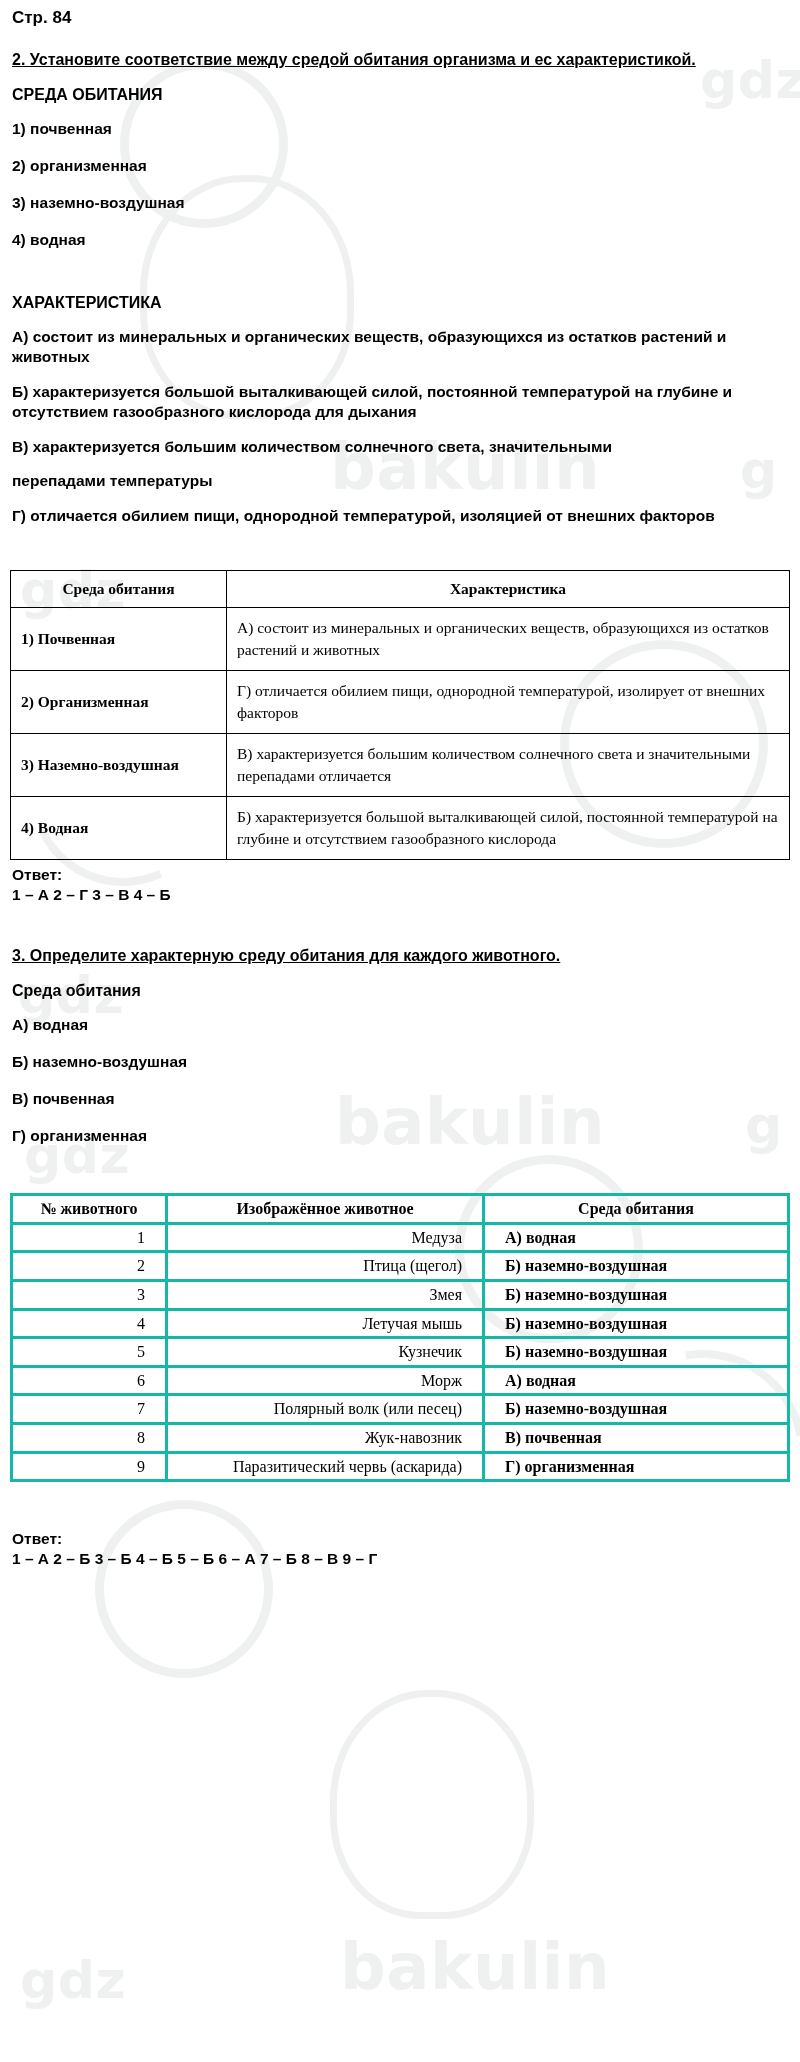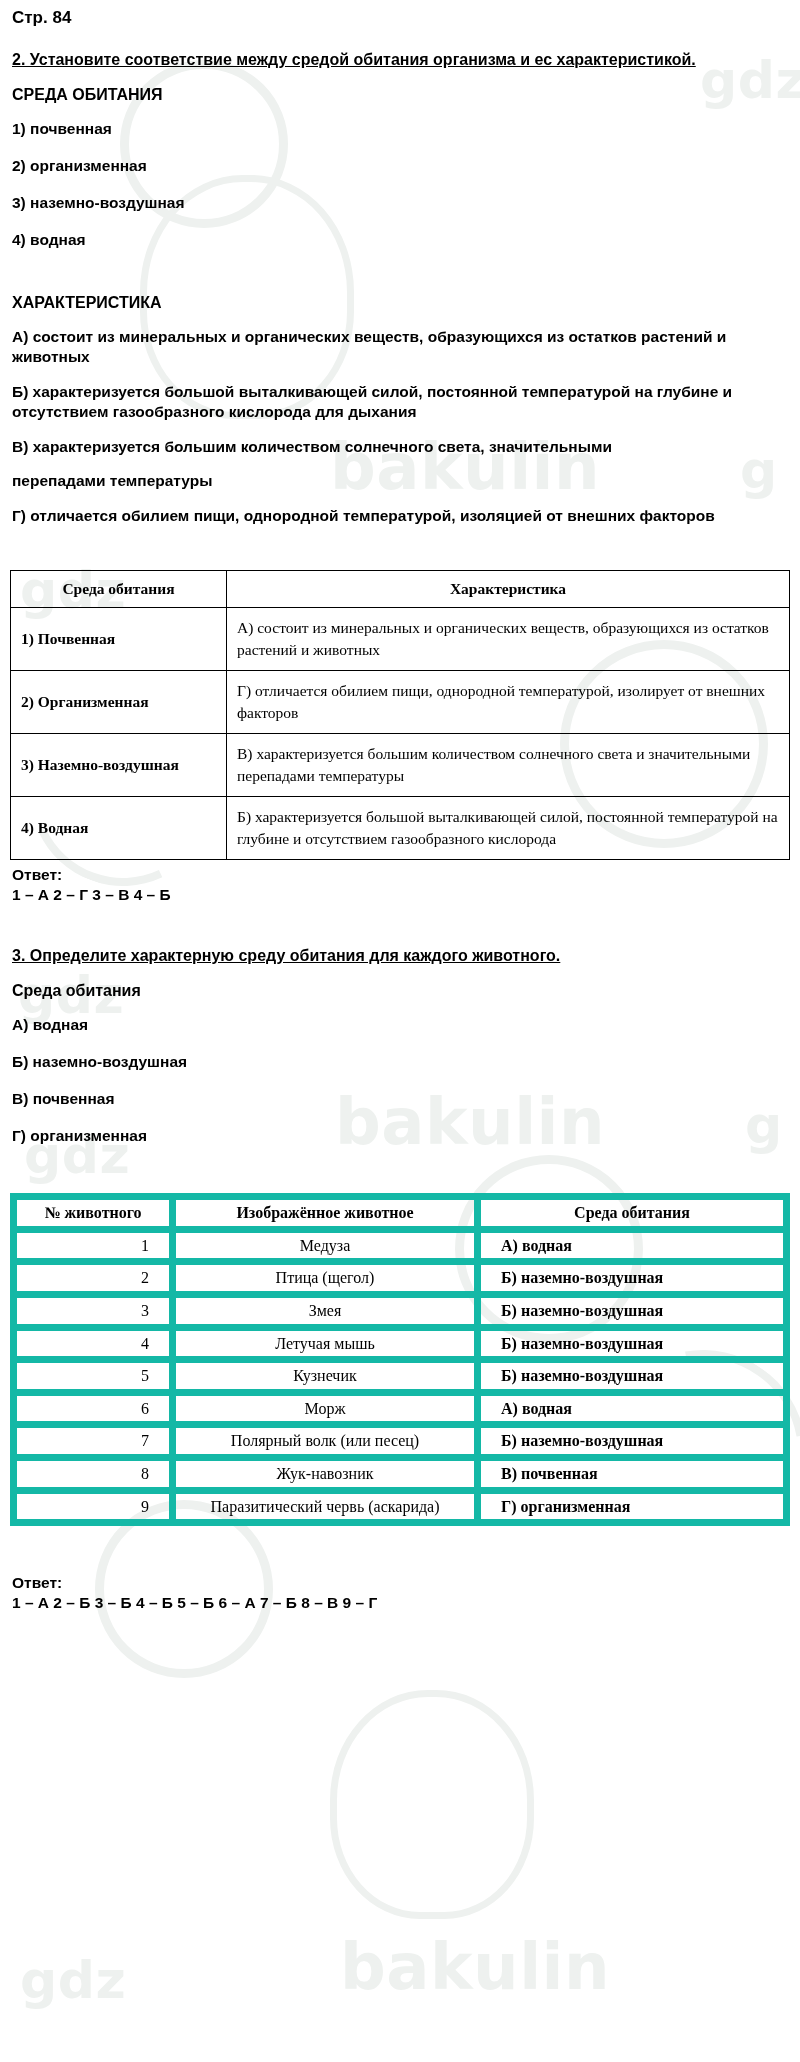--- a/index.html
+++ b/index.html
@@ -137,36 +137,36 @@
     line-height: 1.42;
     text-align: left;
   }
 
   
   .t2 {
     margin: 14px 0 0 0;
     font-family: "Liberation Serif", serif;
   }
   .t2 th, .t2 td {
-    border: 7px solid #14b8a6;
+    border: 3px solid #14b8a6;
     padding: 2px 20px;
     font-size: 16px;
     line-height: 1.35;
   }
   .t2 th {
     font-weight: 700;
     text-align: center;
   }
   .t2 td.num {
     text-align: right;
     width: 112px;
     font-weight: 400;
   }
   .t2 td.animal {
-    text-align: center;
+    text-align: right;
     font-weight: 400;
   }
   .t2 td.env2 {
     text-align: left;
     font-weight: 700;
     width: 262px;
   }
   .t2 col.c-num { width: 118px; }
   .t2 col.c-env { width: 268px; }
 </style>
@@ -227,21 +227,21 @@
     <tr>
       <td class="env">1) Почвенная</td>
       <td class="chr">А) состоит из минеральных и органических веществ, образующихся из остатков растений и животных</td>
     </tr>
     <tr>
       <td class="env">2) Организменная</td>
       <td class="chr">Г) отличается обилием пищи, однородной температурой, изолирует от внешних факторов</td>
     </tr>
     <tr>
       <td class="env">3) Наземно-воздушная</td>
-      <td class="chr">В) характеризуется большим количеством солнечного света и значительными перепадами температуры</td>
+      <td class="chr">В) характеризуется большим количеством солнечного света и значительными перепадами отличается</td>
     </tr>
     <tr>
       <td class="env">4) Водная</td>
       <td class="chr">Б) характеризуется большой выталкивающей силой, постоянной температурой на глубине и отсутствием газообразного кислорода</td>
     </tr>
   </tbody>
     </table>
 
   <div class="answer-label">Ответ:</div>
   <div class="answer-value">1 – А 2 – Г 3 – В 4 – Б</div>

